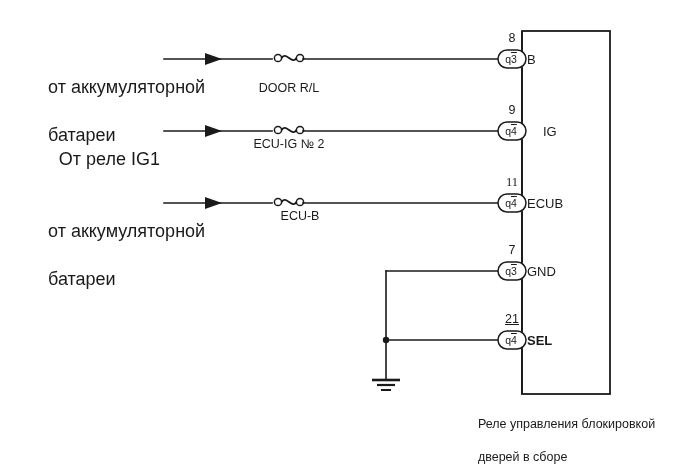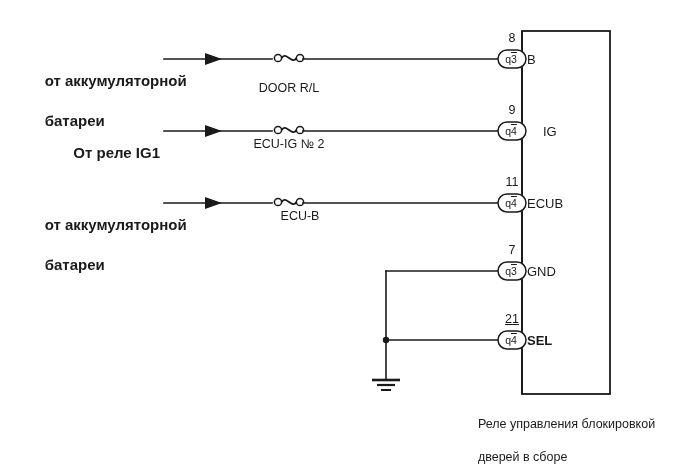--- a/index.html
+++ b/index.html
@@ -70,23 +70,22 @@
     stroke-linecap: butt;
   }
   .txt {
     position: absolute;
     font-family: "Liberation Sans", sans-serif;
     color: #1a1a1a;
     white-space: pre;
     line-height: 1.34;
   }
   .src-label {
-    font-size: 15px;
+    font-size: 18px;
     text-align: left;
-    font-weight: bold;
   }
   .src-label.right-al {
     text-align: right;
   }
   .fuse-label {
     font-size: 12.5px;
     text-align: center;
   }
   .pin-number {
     font-size: 12.5px;
@@ -206,21 +205,21 @@
   </div>
 
   <div class="txt fuse-label" style="left:229px; top:64px; width:120px;margin-top:16px;">DOOR R/L</div>
 
   <div class="txt fuse-label" style="left:229px; top:136px; width:120px;">ECU-IG № 2</div>
 
   <div class="txt fuse-label" style="left:240px; top:208px; width:120px;">ECU-B</div>
 
   <div class="txt pin-number" style="left:492px; top:30px; width:40px;">8</div>
   <div class="txt pin-number" style="left:492px; top:102px; width:40px;">9</div>
-  <div class="txt pin-number" style="left:492px; top:174px; width:40px;">11</div>
+  <div class="txt pin-number" style="left:492px; top:174px; width:40px;font-family:Liberation Serif, serif;">11</div>
   <div class="txt pin-number" style="left:492px; top:242px; width:40px;">7</div>
   <div class="txt pin-number" style="left:492px; top:311px; width:40px;text-decoration:underline;">21</div>
 
   <div class="term-code" style="left:498px; top:54px; width:26px;"><span>q</span><span class="ovl">3</span></div>
 
   <div class="term-code" style="left:498px; top:126px; width:26px;"><span>q</span><span class="ovl">4</span></div>
 
   <div class="term-code" style="left:498px; top:198px; width:26px;"><span>q</span><span class="ovl">4</span></div>
 
   <div class="term-code" style="left:498px; top:266px; width:26px;"><span>q</span><span class="ovl">3</span></div>

